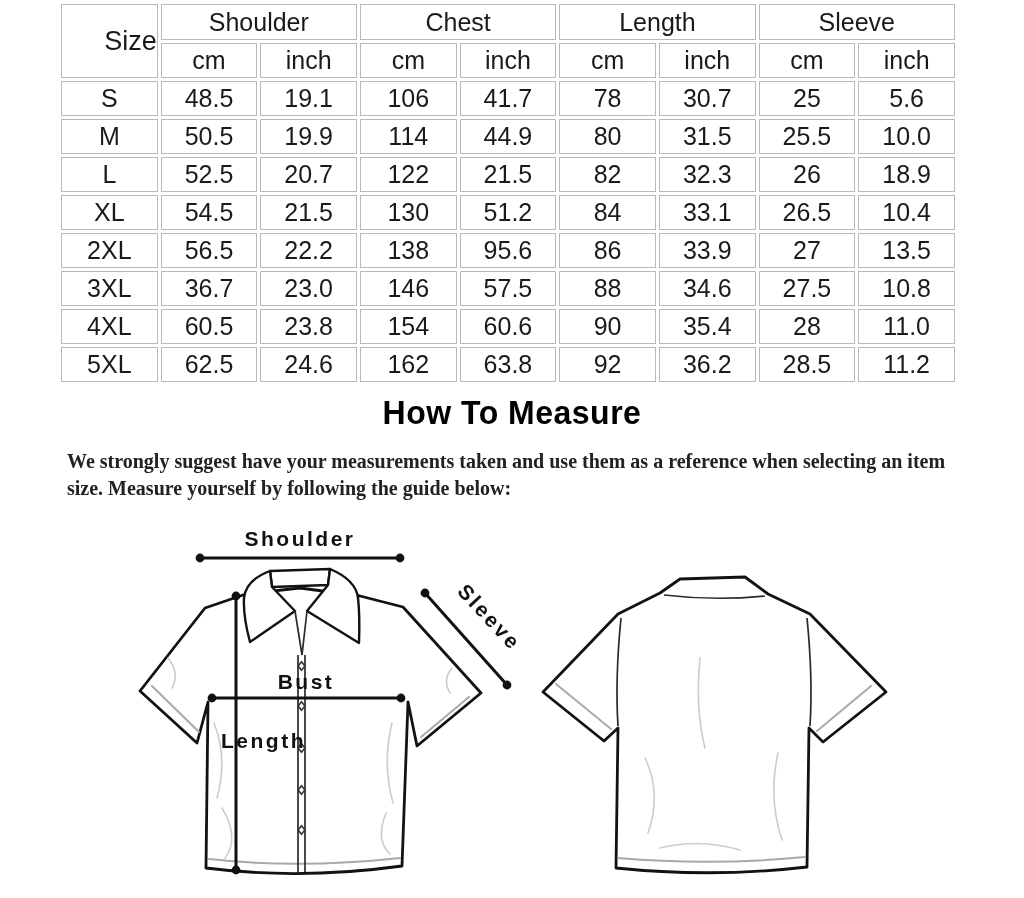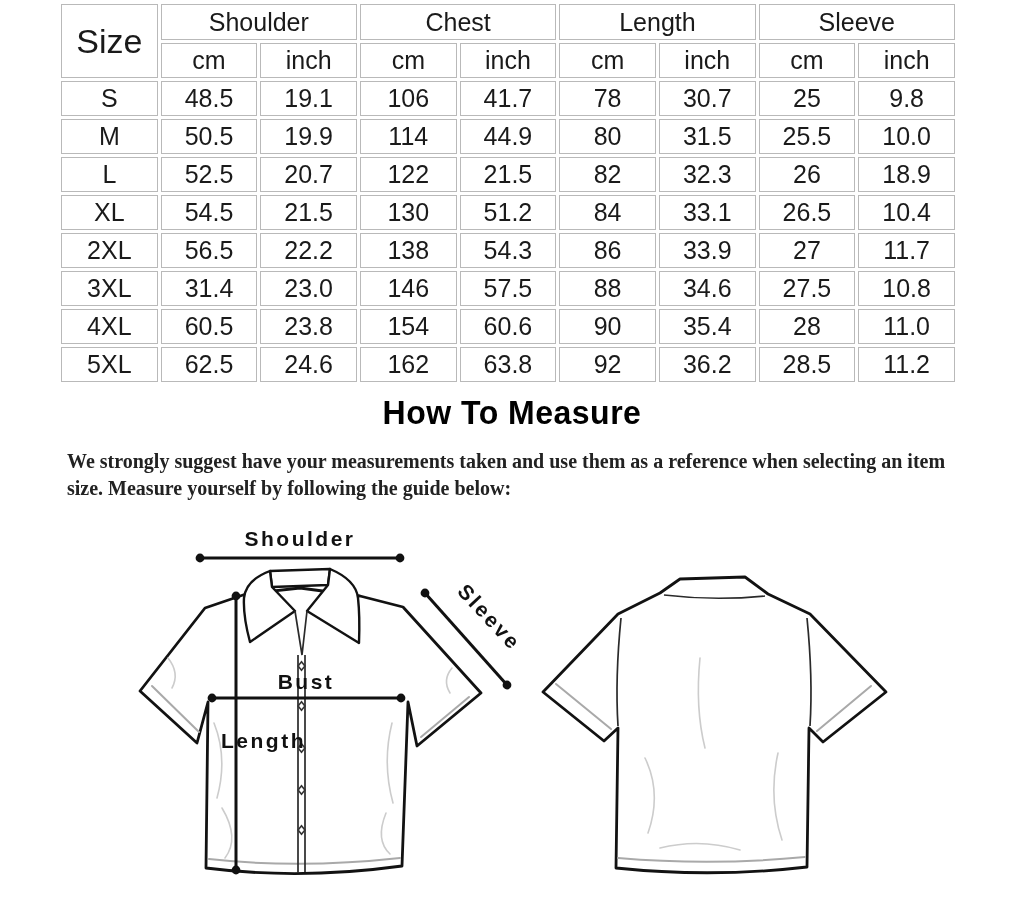--- a/index.html
+++ b/index.html
@@ -10,21 +10,21 @@
     border-collapse:separate;border-spacing:3px;table-layout:fixed;
     margin:1px 0 0 58px;width:900px;
     font-size:25px;color:#1a1a1a;
   }
   table.size-chart th, table.size-chart td{
     border:1px solid #b9b9b9;background:#fff;padding:0;
     text-align:center;vertical-align:middle;font-weight:normal;
     height:33px;line-height:33px;overflow:hidden;white-space:nowrap;
   }
   table.size-chart tr.group-row th{height:34px;line-height:34px;}
-  table.size-chart th.size-head{font-size:34px;}
+  table.size-chart th.size-head{font-size:27px;text-align:right;}
 
   
   h1.howto{
     margin:9px 0 0 0;text-align:center;color:#000;
     font-family:"Liberation Sans",sans-serif;font-weight:bold;font-size:33px;
     letter-spacing:0.5px;transform:scaleX(0.97);
   }
   p.desc{
     margin:16px 58px 8px 67px;color:#222;
     font-family:"Liberation Serif",serif;font-weight:bold;
@@ -70,21 +70,21 @@
 
     <tr>
       <td>S</td>
       <td>48.5</td>
       <td>19.1</td>
       <td>106</td>
       <td>41.7</td>
       <td>78</td>
       <td>30.7</td>
       <td>25</td>
-      <td>9.8</td>
+      <td>5.6</td>
     </tr>
     <tr>
       <td>M</td>
       <td>50.5</td>
       <td>19.9</td>
       <td>114</td>
       <td>44.9</td>
       <td>80</td>
       <td>31.5</td>
       <td>25.5</td>
@@ -110,29 +110,29 @@
       <td>84</td>
       <td>33.1</td>
       <td>26.5</td>
       <td>10.4</td>
     </tr>
     <tr>
       <td>2XL</td>
       <td>56.5</td>
       <td>22.2</td>
       <td>138</td>
-      <td>54.3</td>
+      <td>95.6</td>
       <td>86</td>
       <td>33.9</td>
       <td>27</td>
-      <td>11.7</td>
+      <td>13.5</td>
     </tr>
     <tr>
       <td>3XL</td>
-      <td>31.4</td>
+      <td>36.7</td>
       <td>23.0</td>
       <td>146</td>
       <td>57.5</td>
       <td>88</td>
       <td>34.6</td>
       <td>27.5</td>
       <td>10.8</td>
     </tr>
     <tr>
       <td>4XL</td>

